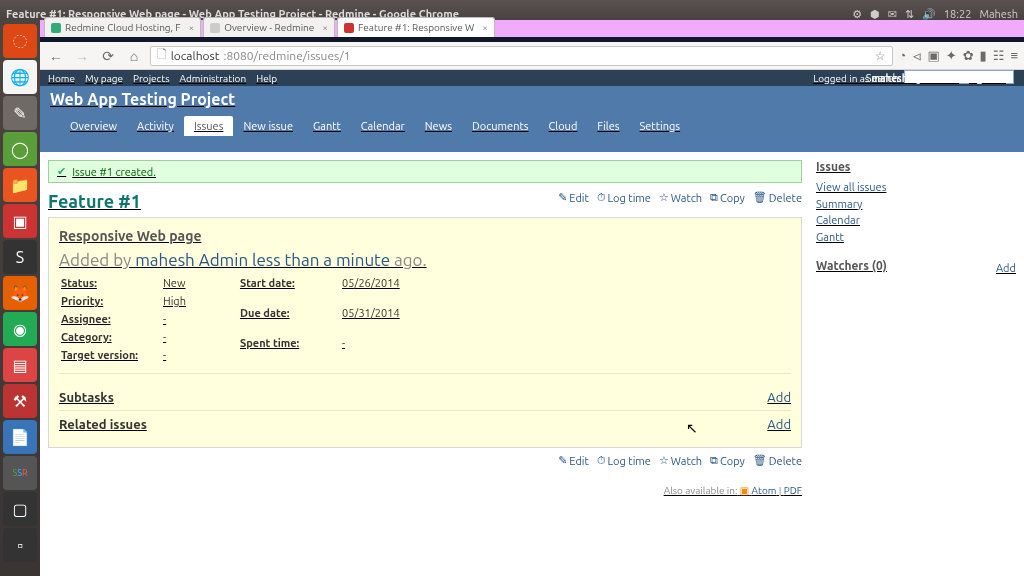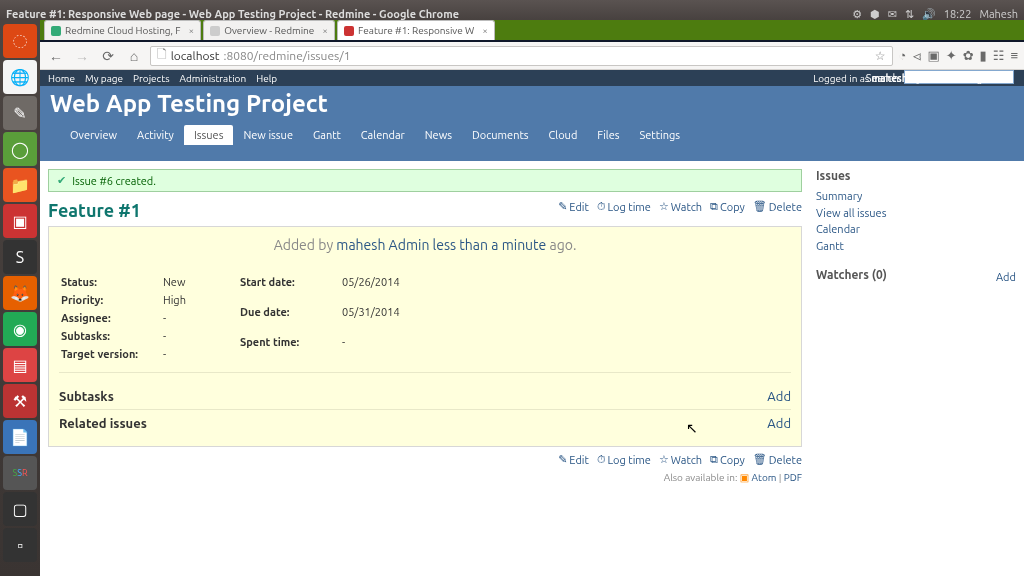--- a/index.html
+++ b/index.html
@@ -7,39 +7,39 @@
 
 .os-topbar { height: 28px; background: linear-gradient(#5a5351,#403a38); color: #dcdcdc; display: flex; align-items: center; padding: 0 6px; font-size: 11px; font-weight: bold; }
 .os-topbar .spacer { flex: 1; }
 .os-topbar .tray { display: flex; align-items: center; gap: 8px; font-weight: normal; }
 .os-topbar .tray span { opacity: .9; }
 
 .launcher { position: absolute; left: 0; top: 20px; bottom: 0; width: 40px; background: linear-gradient(#4c4542,#3a3432); display: flex; flex-direction: column; align-items: center; padding-top: 4px; gap: 2px; }
 .launcher .tile { width: 34px; height: 34px; border-radius: 4px; display: flex; align-items: center; justify-content: center; font-size: 16px; color: #fff; }
 
 .browser { position: absolute; left: 40px; right: 0; top: 20px; bottom: 0; display: flex; flex-direction: column; background: #fff; }
-.tabstrip { height: 22px; background: #4d7c0f; display: flex; align-items: flex-end; padding-left: 4px; gap: 2px; border-bottom: 2px solid #0f172a; }
+.tabstrip { height: 22px; background: #f0abfc; display: flex; align-items: flex-end; padding-left: 4px; gap: 2px; border-bottom: 5px solid #0f172a; }
 .tab { height: 20px; background: #f2f1f0; border: 1px solid #bbb; border-bottom: none; border-radius: 3px 3px 0 0; display: flex; align-items: center; padding: 0 6px; font-size: 10px; color: #555; max-width: 160px; gap: 4px; }
 .tab .favicon { width: 10px; height: 10px; border-radius: 2px; background: #ccc; flex: none; }
 .tab .x { font-size: 10px; color: #888; margin-left: 4px; }
 .tab.active { background: #fff; }
 
 .addrbar { height: 28px; background: #f6f5f4; border-bottom: 1px solid #d6d3d0; display: flex; align-items: center; padding: 0 6px; gap: 6px; }
 .navbtn { width: 20px; text-align: center; color: #6a6a6a; font-size: 14px; cursor: pointer; }
 .omnibox { flex: 1; height: 20px; border: 1px solid #c8c6c4; border-radius: 2px; background: #fff; display: flex; align-items: center; padding: 0 6px; font-size: 12px; color: #888; gap: 4px; }
 .omnibox .host { color: #333; }
 .ext { display: flex; align-items: center; gap: 6px; color: #6a6a6a; font-size: 13px; }
 
-.page { flex: 1; overflow: hidden; display: flex; flex-direction: column; }
+.page { flex: 1; overflow: hidden; display: flex; flex-direction: column; text-decoration: underline; }
 .redmine-top { background: #507AAA; color: #fff; }
 .topmenu { display: flex; align-items: center; height: 16px; padding: 0 8px; font-size: 10px; background: #2C4056; }
 .topmenu a { color: #fff; text-decoration: none; margin-right: 10px; }
 .topmenu .right { margin-left: auto; display: flex; gap: 0; }
 .header { padding: 4px 10px 16px; }
-.header h1 { font-size: 24px; font-weight: bold; }
+.header h1 { font-size: 16px; font-weight: bold; }
 .header .search { float: right; margin-top: -20px; font-size: 11px; }
 .header .search input { width: 110px; height: 14px; border: 1px solid #84a8cf; background: #fff; }
 .mainmenu { display: flex; gap: 0; padding: 8px 10px 0; font-size: 11px; }
 .mainmenu a { color: #fff; text-decoration: none; padding: 4px 10px; display: block; }
 .mainmenu a.sel { background: #fff; color: #555; border-radius: 2px 2px 0 0; }
 
 .content-wrap { flex: 1; display: flex; background: #fff; padding: 8px; gap: 14px; }
 .main { flex: 1; }
 .sidebar { width: 200px; font-size: 11px; color: #444; }
 .sidebar h3 { font-size: 12px; color: #555; margin-bottom: 6px; font-weight: bold; }
@@ -47,31 +47,31 @@
 .sidebar .sect { margin-bottom: 14px; }
 
 .flash { background: #dfffdf; border: 1px solid #9fcf9f; color: #005f00; padding: 4px 8px; font-size: 11px; margin-bottom: 8px; display: flex; align-items: center; gap: 6px; }
 
 .contextual { float: right; font-size: 11px; color: #2A5685; display: flex; gap: 8px; align-items: center; }
 .contextual span { display: inline-flex; align-items: center; gap: 2px; cursor: pointer; }
 
 .main h2 { font-size: 18px; color: #0f766e; margin-bottom: 6px; }
 .issue-box { background: #ffffdd; border: 1px solid #d7d7d7; padding: 10px; font-size: 11px; color: #333; }
 .issue-box h3 { font-size: 14px; color: #555; margin-bottom: 6px; font-weight: bold; }
-.author { color: #888; font-size: 14px; margin-bottom: 19px; text-align: center; }
+.author { color: #888; font-size: 17px; margin-bottom: 4px; }
 .author a { color: #2A5685; text-decoration: none; }
 .attrs { display: flex; gap: 40px; margin-bottom: 10px; border-bottom: 1px solid #e8e8c8; padding-bottom: 8px; }
 .attrs table td { padding: 2px 10px 2px 0; font-size: 11px; vertical-align: top; }
 .attrs table td:first-child { color: #333; font-weight: bold; width: 100px; }
 .prog { display: inline-block; width: 60px; height: 10px; background: #eee; border: 1px solid #ccc; vertical-align: middle; }
 .subsect { border-bottom: 1px solid #e8e8c8; padding: 6px 0; display: flex; justify-content: space-between; font-size: 13px; }
 .subsect strong { font-weight: bold; color: #333; }
 .subsect a { color: #2A5685; text-decoration: none; }
 
-.export { text-align: right; font-size: 10px; color: #888; margin-top: 6px; }
+.export { text-align: right; font-size: 10px; color: #888; margin-top: 18px; }
 .export a { color: #2A5685; text-decoration: none; }
 
 .cursor { position: absolute; left: 686px; top: 420px; font-size: 14px; color: #000; pointer-events: none; }
 </style>
 </head>
 <body>
 
 <div class="os-topbar">
   <span>Feature #1: Responsive Web page - Web App Testing Project - Redmine - Google Chrome</span>
   <div class="spacer"></div>
@@ -181,21 +181,21 @@
           <a>Files</a>
           <a>Settings</a>
         </div>
       </div>
     </div>
 
     <div class="content-wrap">
       <div class="main">
         <div class="flash">
           <span style="color:#3a7">✔</span>
-          <span>Issue #6 created.</span>
+          <span>Issue #1 created.</span>
         </div>
 
         <div class="contextual">
           <span>
               <span>✎</span>
               <span>Edit</span>
             </span>
           <span>
               <span>⏱</span>
               <span>Log time</span>
@@ -209,41 +209,42 @@
               <span>Copy</span>
             </span>
           <span>
               <span>🗑</span>
               <span>Delete</span>
             </span>
         </div>
         <h2>Feature #1</h2>
 
         <div class="issue-box">
+          <h3>Responsive Web page</h3>
           <p class="author">
             <span>Added by </span><a>mahesh Admin</a>
             <a>less than a minute</a><span> ago.</span>
           </p>
           <div class="attrs">
             <table>
               <tbody>
                   <tr>
                     <td>Status:</td>
                     <td>New</td>
                   </tr>
               <tr>
                     <td>Priority:</td>
                     <td>High</td>
                   </tr>
               <tr>
                     <td>Assignee:</td>
                     <td>-</td>
                   </tr>
               <tr>
-                    <td>Subtasks:</td>
+                    <td>Category:</td>
                     <td>-</td>
                   </tr>
               <tr>
                     <td>Target version:</td>
                     <td>-</td>
                   </tr>
             </tbody>
               </table>
             <table>
               <tbody>
@@ -299,22 +300,22 @@
           <span>Also available in:</span>
           <span style="color:#f80">▣</span>
           <a>Atom</a> |
           <a>PDF</a>
         </div>
       </div>
 
       <div class="sidebar">
         <div class="sect">
           <h3>Issues</h3>
+          <a>View all issues</a>
           <a>Summary</a>
-          <a>View all issues</a>
           <a>Calendar</a>
           <a>Gantt</a>
         </div>
         <div class="sect" style="display:flex;justify-content:space-between;align-items:center">
           <h3>Watchers (0)</h3>
           <a>Add</a>
         </div>
       </div>
     </div>
   </div>

